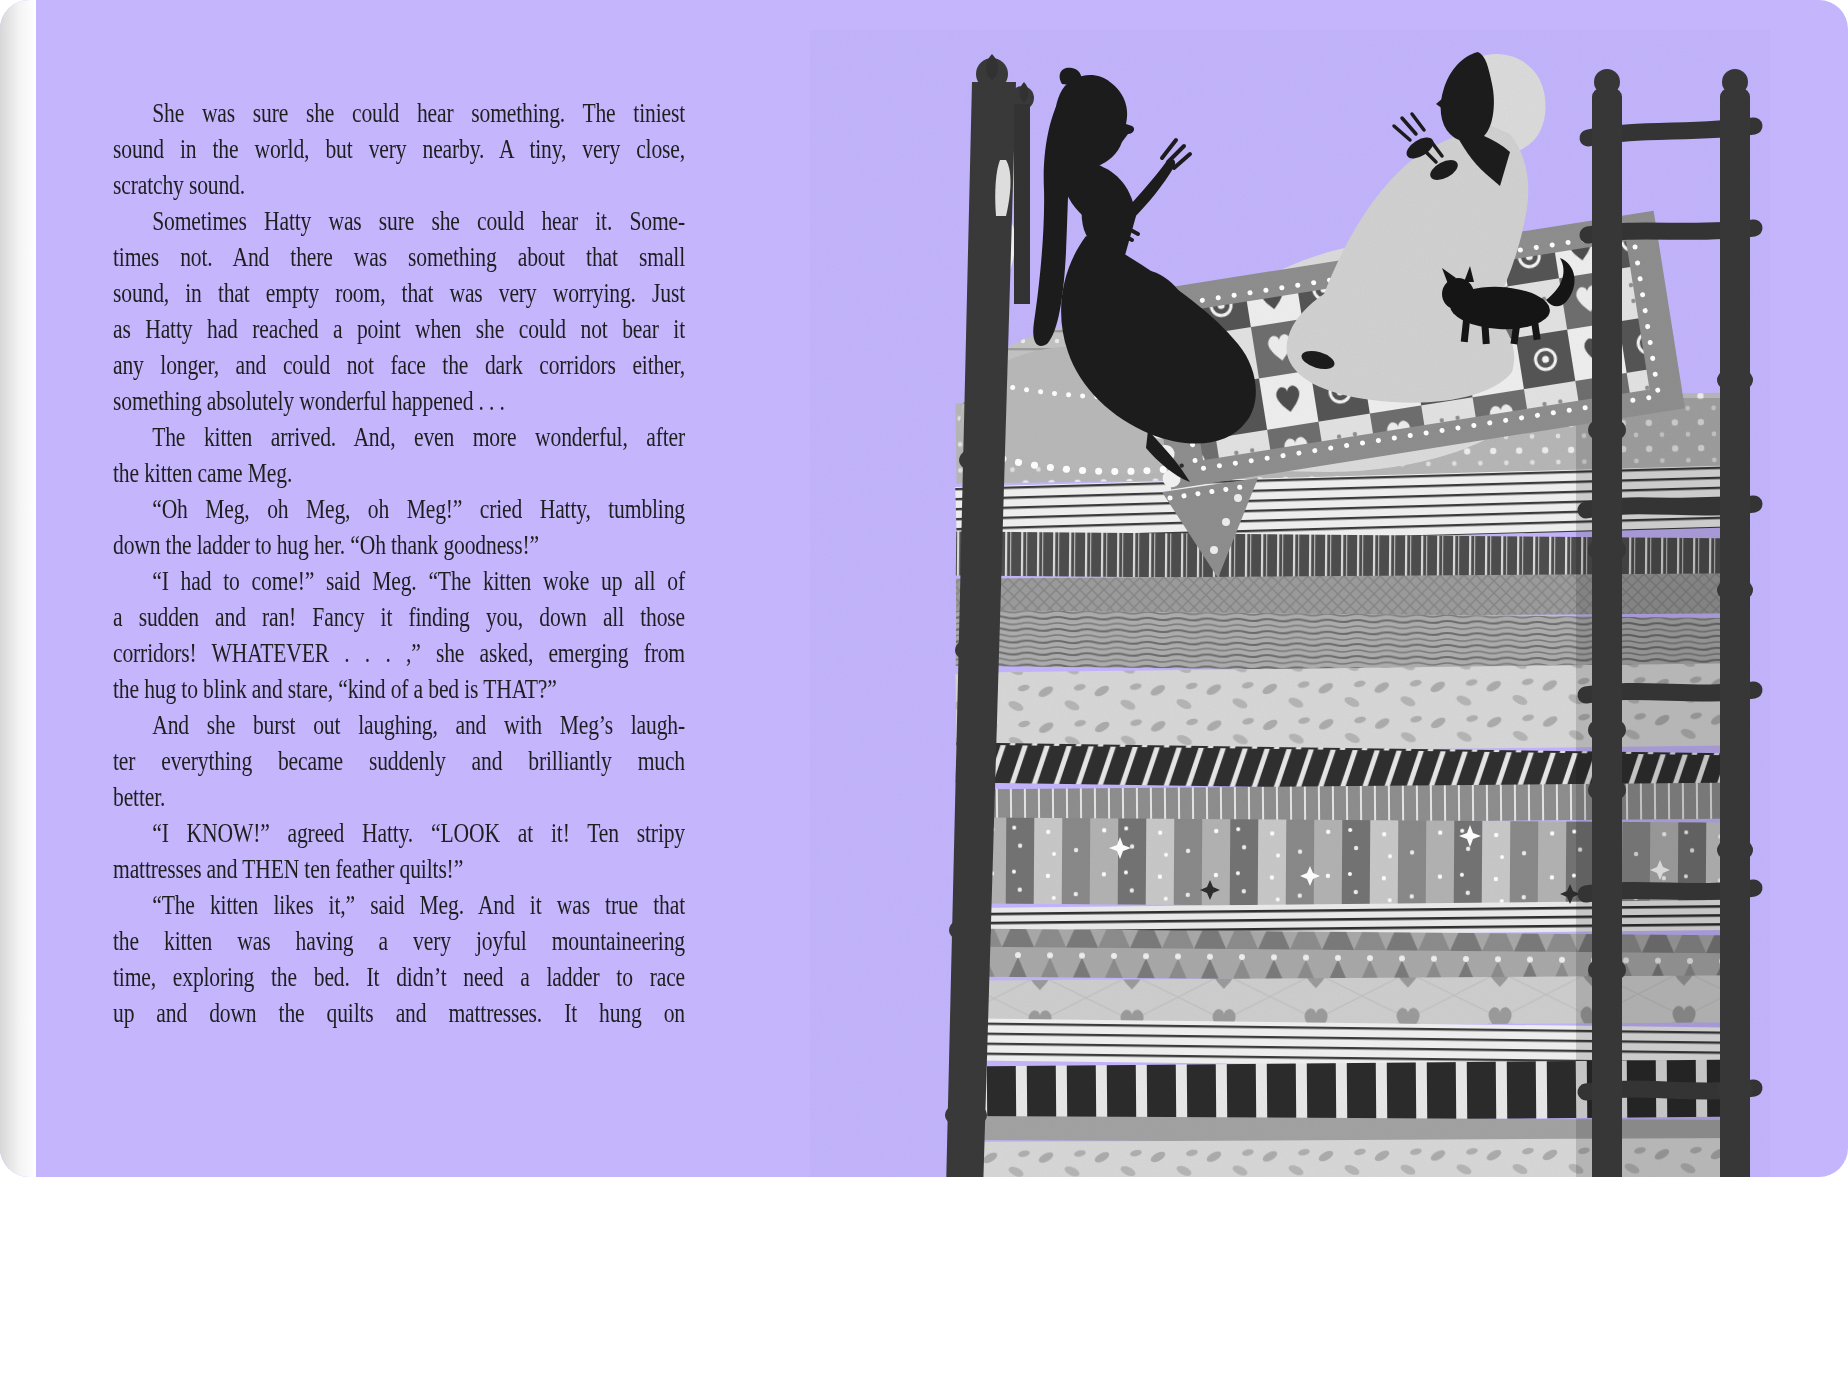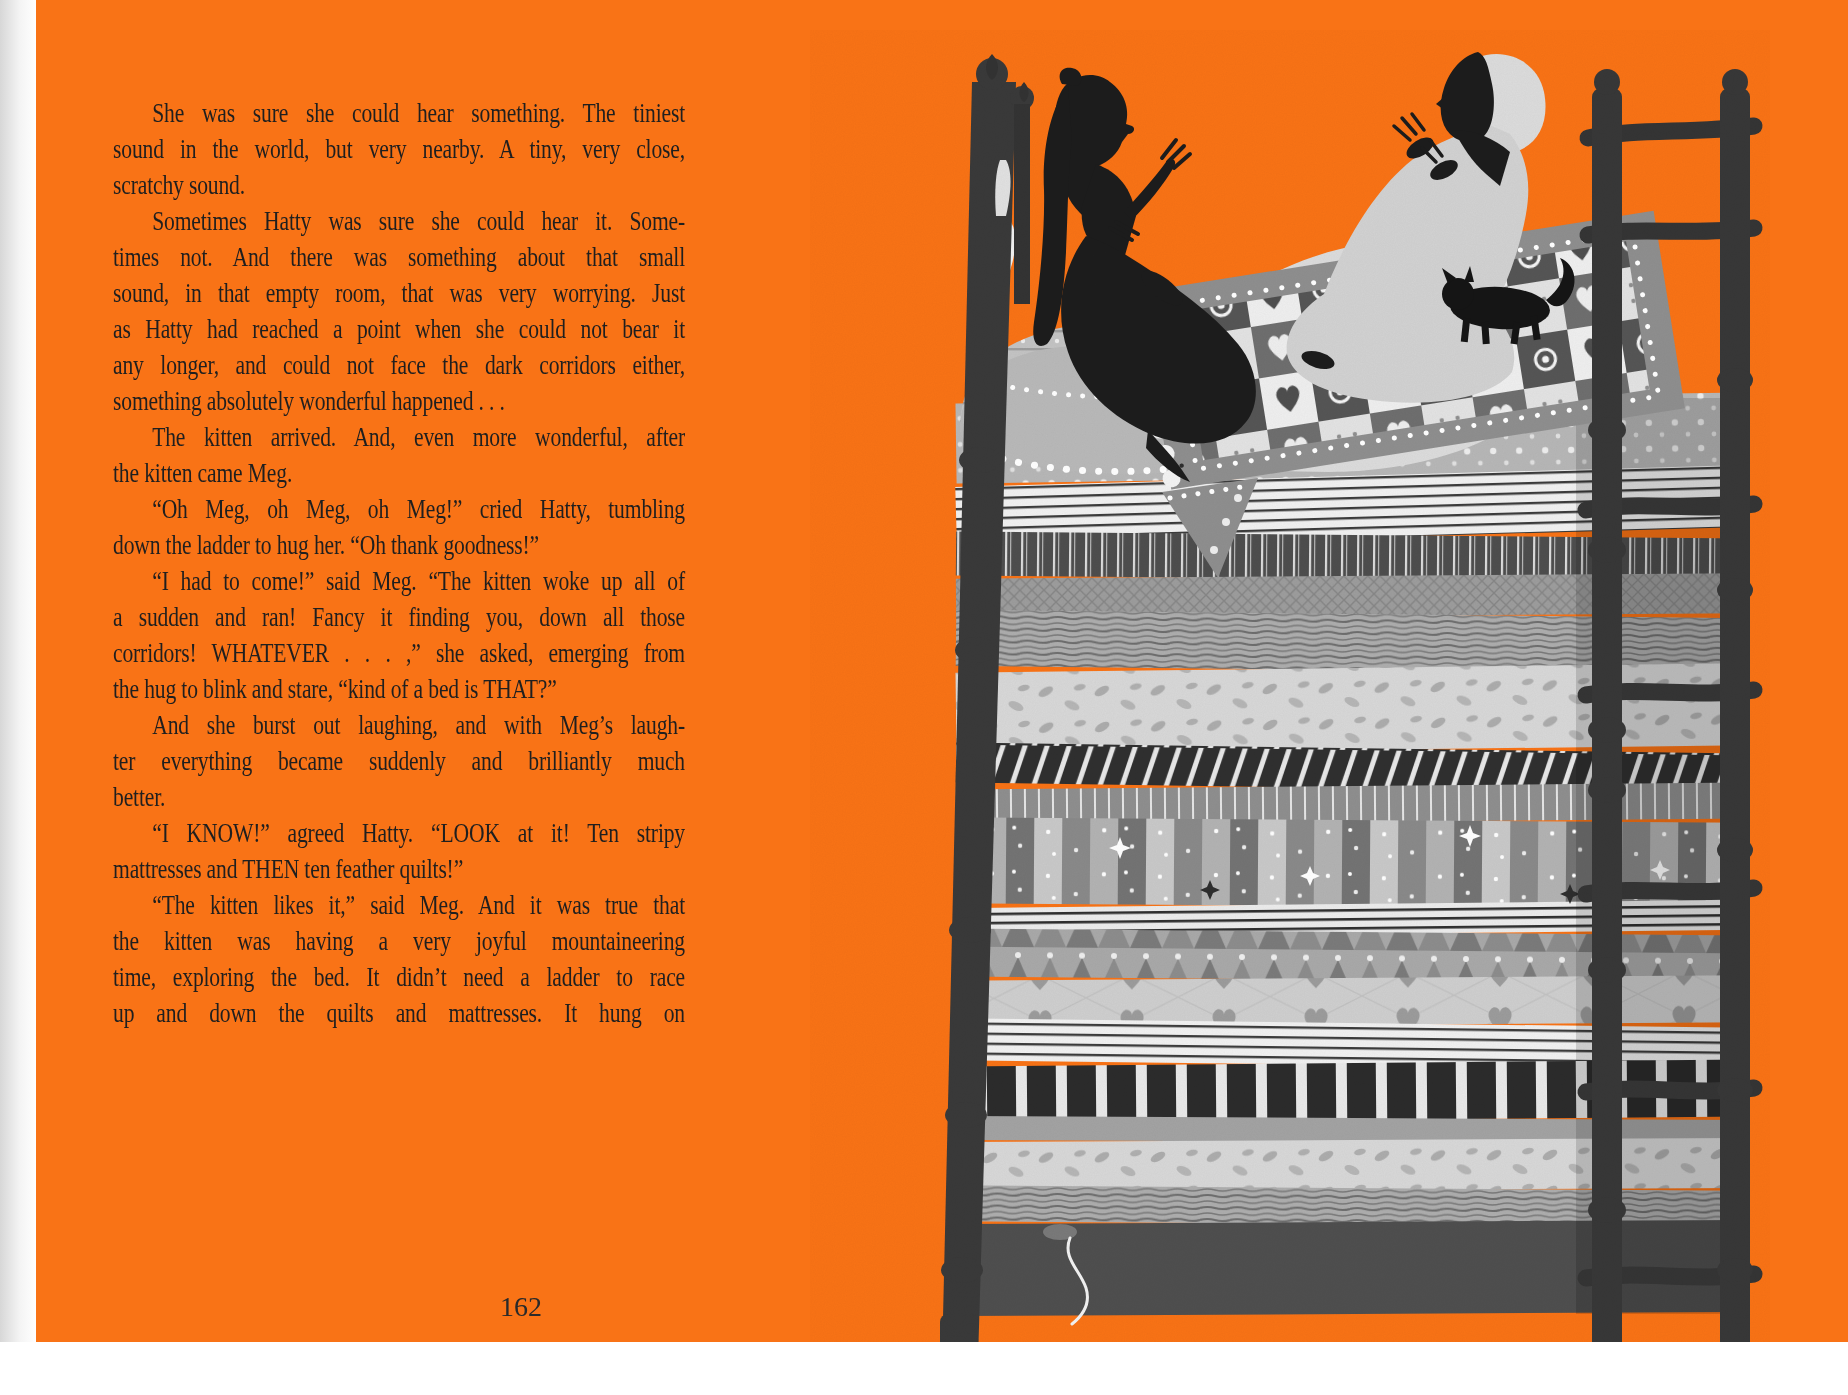--- a/index.html
+++ b/index.html
@@ -1,17 +1,17 @@
 <!DOCTYPE html>
 <html><head>
 <meta charset="utf-8">
 <style>
   html,body{margin:0;padding:0;background:#ffffff;}
-  .spread{position:relative;width:1848px;height:1342px;background:#f97316;overflow:hidden;
-          font-family:"Liberation Serif","DejaVu Serif",serif;}
+  .spread{position:relative;width:1848px;height:1177px;background:#c4b5fd;overflow:hidden;
+          font-family:"Liberation Serif","DejaVu Serif",serif;border-radius:29px;}
   .edge-shade{position:absolute;left:0;top:0;bottom:0;width:36px;
               background:linear-gradient(90deg,#d7d7d7 0%,#f4f4f4 55%,#ffffff 100%);}
   .page-left{position:absolute;left:0;top:0;width:800px;height:1395px;}
   .text-block{position:absolute;left:113px;top:95px;width:715px;
               transform:scaleX(0.8);transform-origin:0 0;
               font-size:27px;line-height:36px;color:#1f1f1f;letter-spacing:-0.2px;}
   .line{height:36px;}
   .line.j{text-align:justify;text-align-last:justify;}
   .line.ind{text-indent:49px;}
   .folio{position:absolute;left:392px;top:1291px;width:150px;text-align:right;

